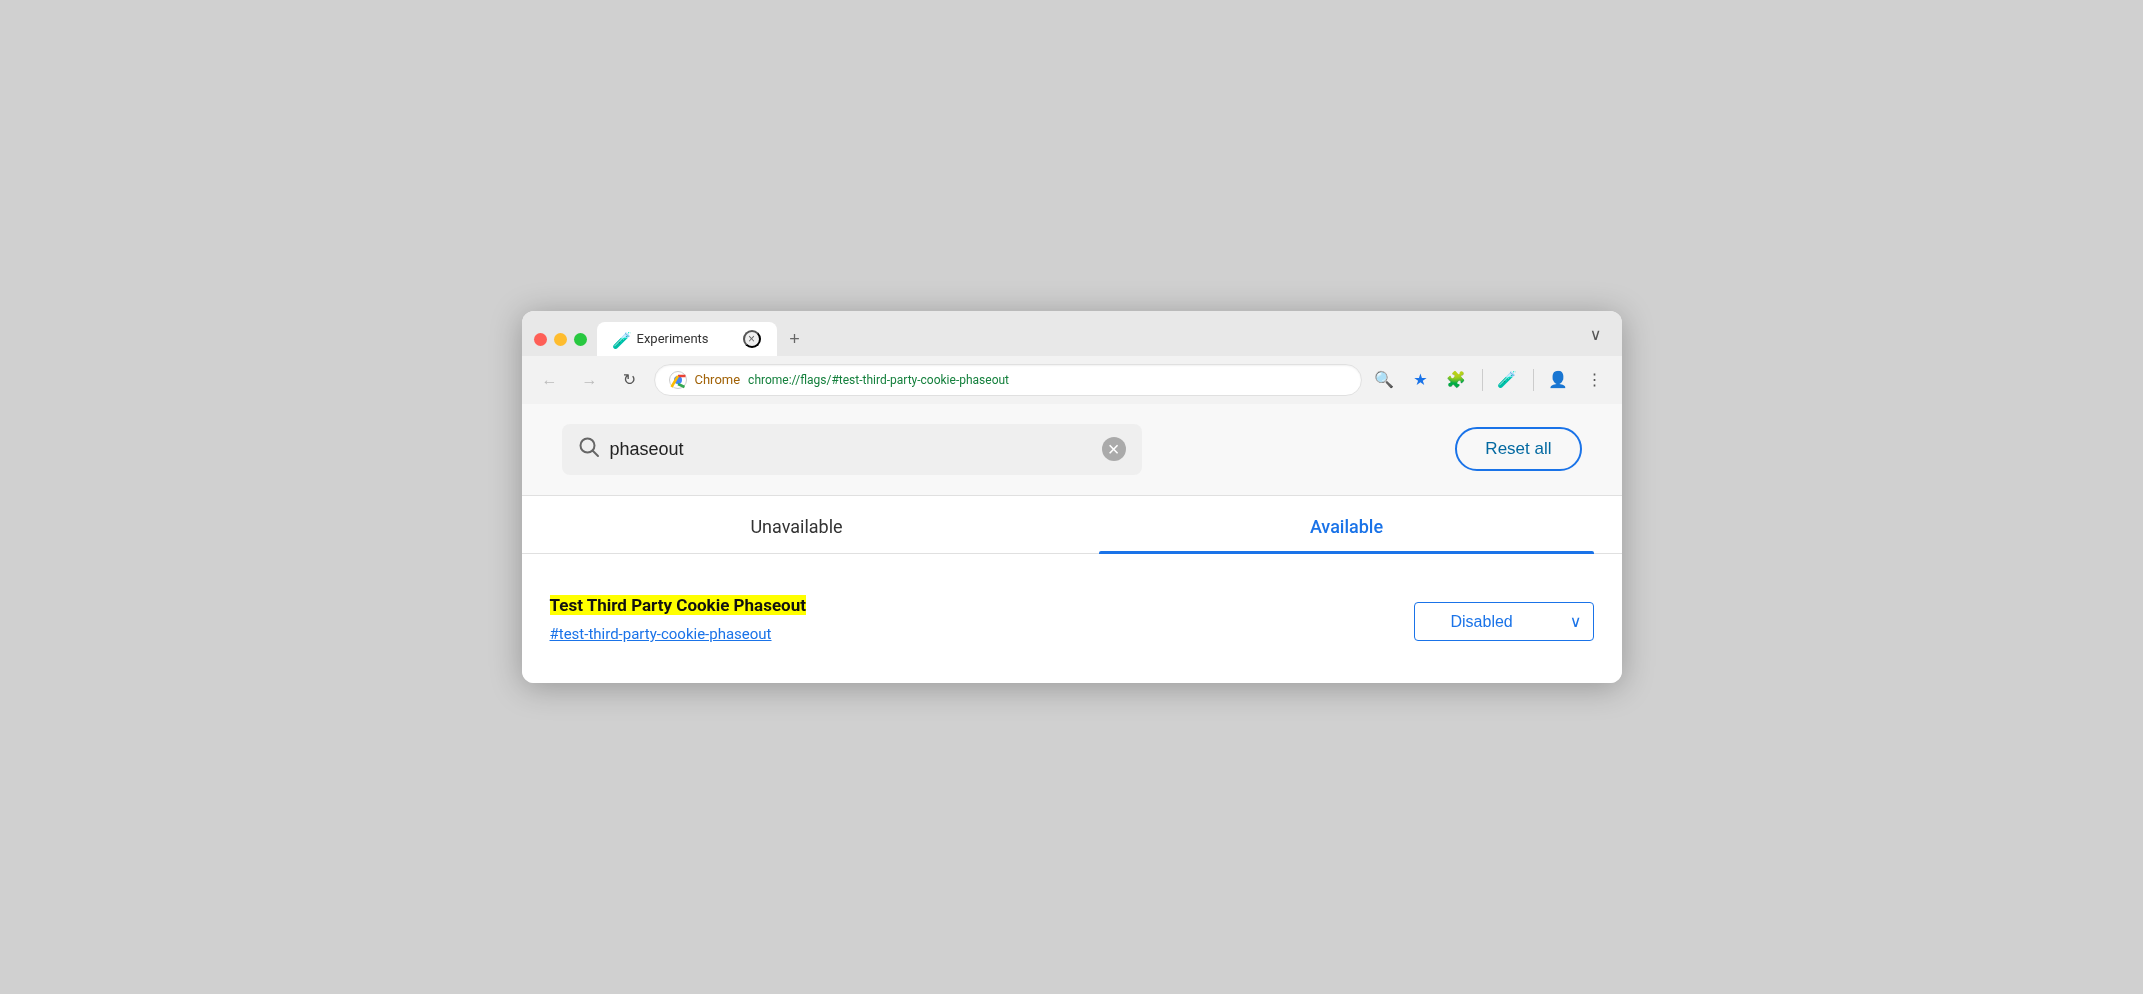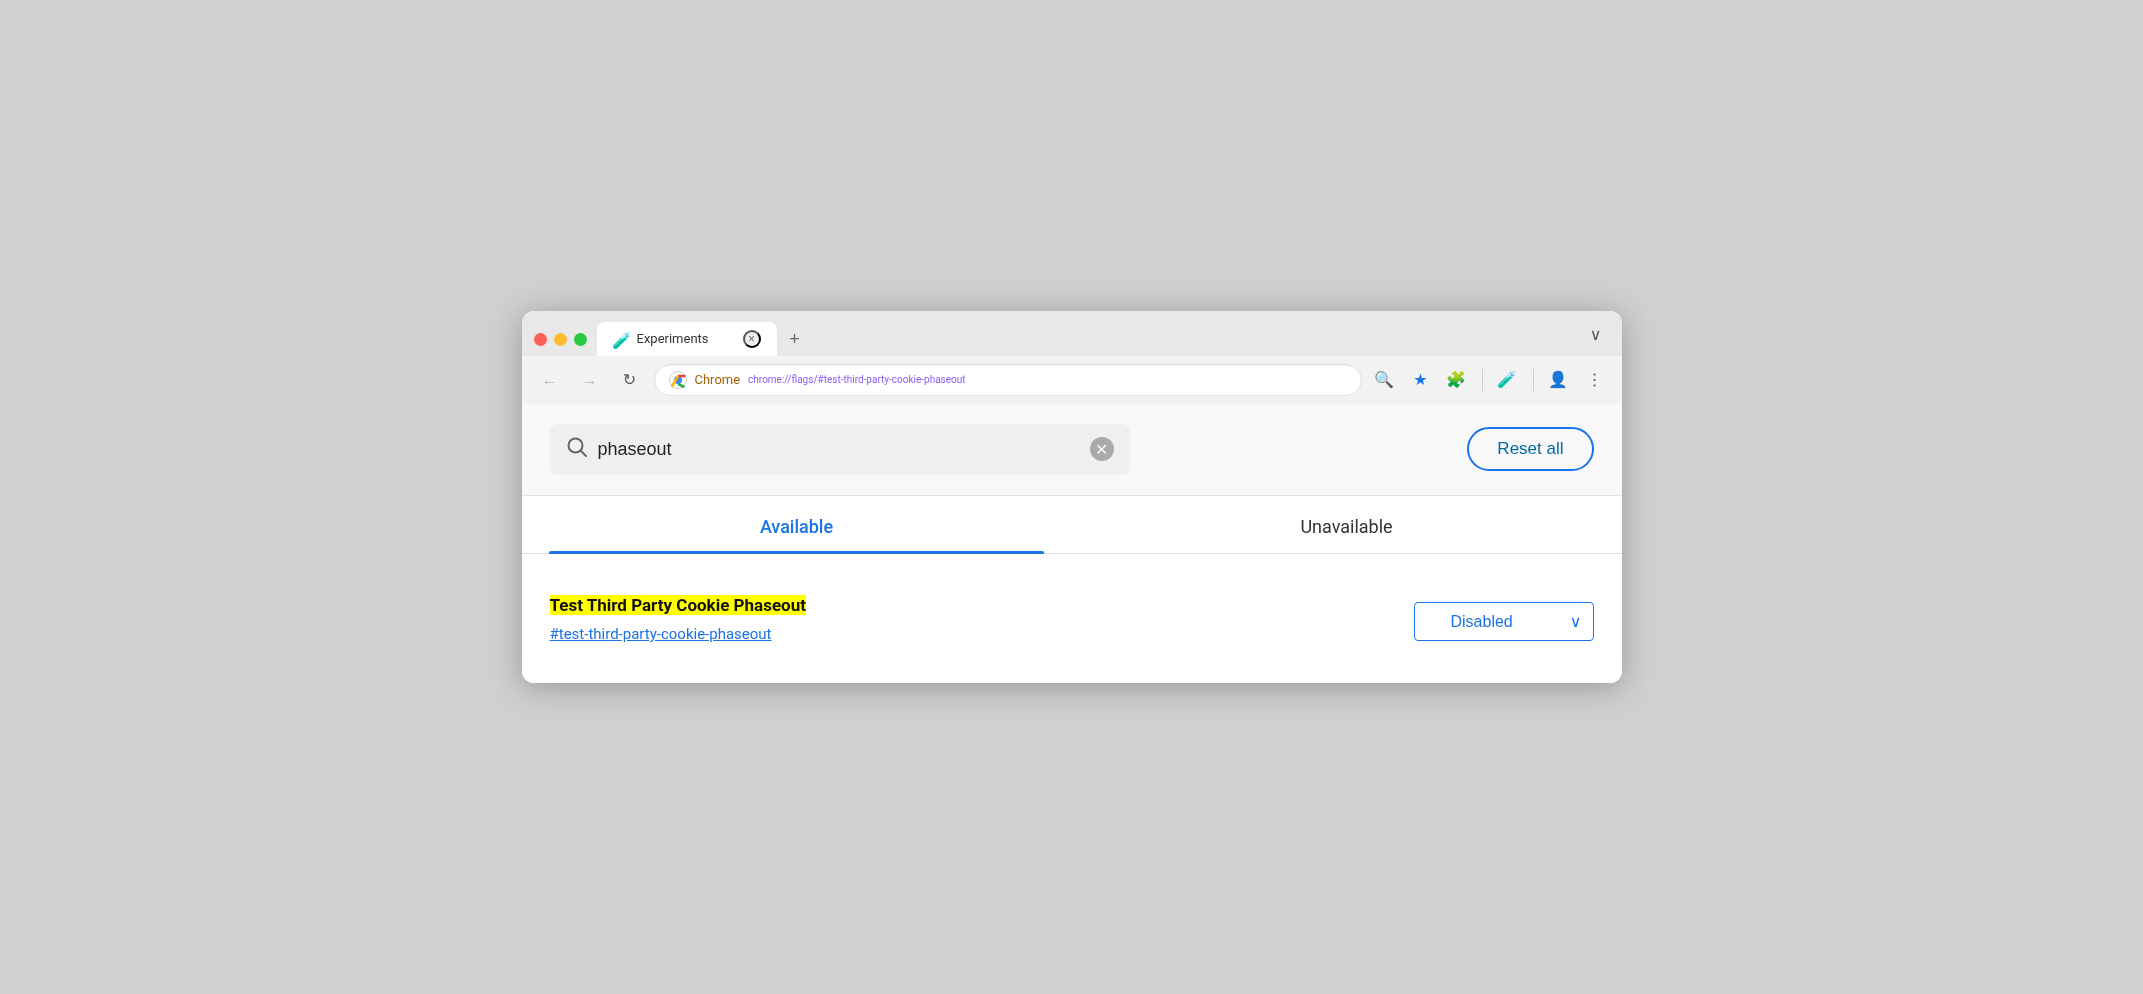--- a/index.html
+++ b/index.html
@@ -166,22 +166,22 @@
       flex-shrink: 0;
     }
 
     .chrome-label {
       font-size: 13px;
       color: #a16207;
       font-weight: 400;
     }
 
     .address-text {
-      font-size: 10px;
-      color: #8b5cf6;
+      font-size: 12px;
+      color: #15803d;
       flex: 1;
     }
 
     .nav-icons {
       display: flex;
       align-items: center;
       gap: 6px;
     }
 
     .nav-icon-btn {
@@ -208,21 +208,21 @@
 
     
     .content-area {
       background: #ffffff;
       padding: 0;
     }
 
     
     .search-area {
       background: #f8f8f8;
-      padding: 20px 28px;
+      padding: 20px 40px;
       display: flex;
       align-items: center;
       gap: 16px;
       border-bottom: 1px solid #e0e0e0;
     }
 
     .search-box {
       display: flex;
       align-items: center;
       background: #efefef;
@@ -445,25 +445,25 @@
             <line x1="14.5" y1="14.5" x2="20" y2="20" stroke="#666" stroke-width="2" stroke-linecap="round"></line>
           </svg>
         </span>
         <input class="search-input" type="text" value="phaseout" placeholder="Search flags" style="">
         <button class="clear-btn">×</button>
       </div>
       <button class="reset-all-btn">Reset all</button>
     </div>
 
     <div class="tabs-bar">
+      <div class="tab-item">
+        <span>Unavailable</span>
+      </div>
       <div class="tab-item active">
         <span>Available</span>
-      </div>
-      <div class="tab-item">
-        <span>Unavailable</span>
       </div>
     </div>
 
     <div class="flags-list">
       <div class="flag-item">
         <div class="flag-info">
           <div>
             <span class="flag-title">Test Third Party Cookie Phaseout</span>
           </div>
           <a class="flag-link">#test-third-party-cookie-phaseout</a>

